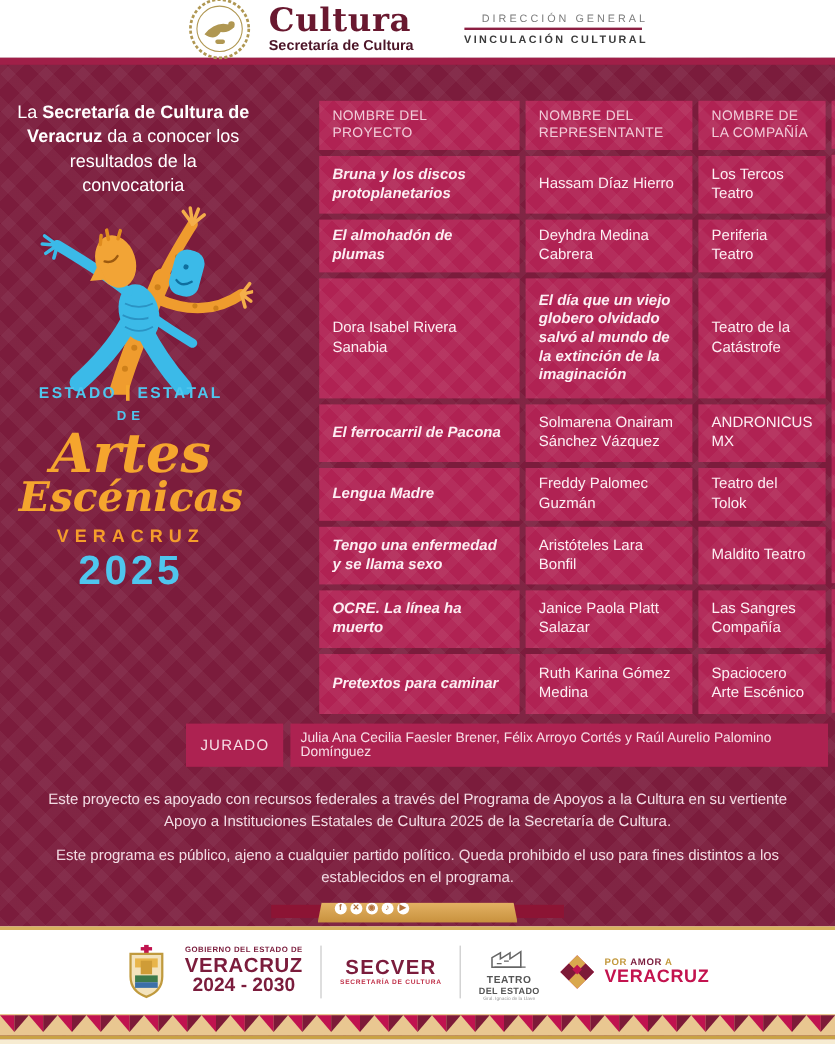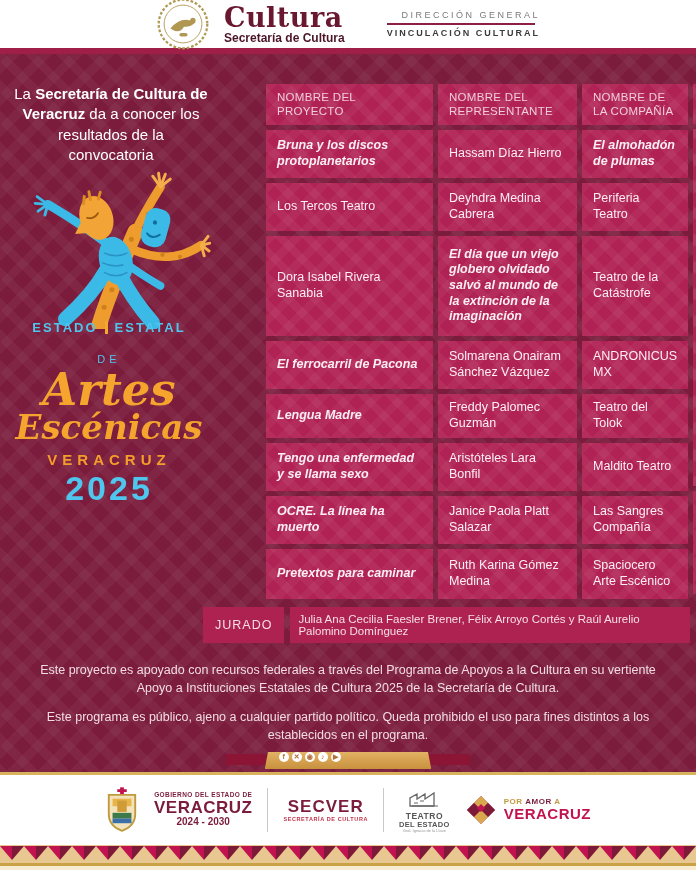--- a/index.html
+++ b/index.html
@@ -25,21 +25,21 @@
 
   
   .board { display:flex; padding:30px 6px 0 0; }
   .left { width:218px; flex:0 0 218px; }
   .intro { padding:0 10px 0 14px; text-align:center; color:#ffffff; font-size:15px; line-height:1.35; }
   .intro b { font-weight:bold; }
   .dancers { display:block; margin:6px auto 0; }
   .fest-logo { text-align:center; margin-top:-8px; line-height:1; }
   .fl-row1 { color:#4fc6ee; font-weight:bold; font-size:13px; letter-spacing:2px; display:flex; align-items:center; justify-content:center; }
   .fl-bar { display:inline-block; width:3px; height:13px; background:#f5a82e; margin:0 7px; }
-  .fl-de { color:#4fc6ee; font-weight:normal; font-size:11px; letter-spacing:4px; margin-top:20px; }
+  .fl-de { color:#4fc6ee; font-weight:bold; font-size:11px; letter-spacing:4px; margin-top:8px; }
   .fl-artes { font-family:"DejaVu Serif", serif; font-style:italic; font-weight:bold; font-size:45px; color:#f5a52e; margin-top:2px; }
   .fl-esc { font-family:"DejaVu Serif", serif; font-style:italic; font-weight:bold; font-size:34px; color:#f5a52e; margin-top:-2px; }
   .fl-ver { color:#f59d2b; font-weight:bold; font-size:15px; letter-spacing:5px; margin-top:8px; }
   .fl-year { color:#4fc6ee; font-weight:bold; font-size:34px; letter-spacing:3px; margin-top:4px; }
 
   
   .tablewrap { flex:1; display:flex; gap:5px;padding-left:48px; }
   .grid { flex:1; display:grid; grid-template-columns:167px 139px 1fr; gap:5px; align-content:start; }
   .cell { background-color:#b02253;
     background-image:
@@ -56,21 +56,21 @@
       repeating-linear-gradient(45deg, rgba(255,255,255,.05) 0 8px, transparent 8px 19px),
       repeating-linear-gradient(135deg, rgba(255,255,255,.045) 0 8px, transparent 8px 19px);
     display:flex; justify-content:center; }
   .cat.spacer { height:40px; flex:none; }
   .cat.teatro { height:357px; flex:none; padding-top:10px; }
   .cat.danza { height:103px; flex:none; align-items:center; }
   .cat span { writing-mode:vertical-rl; color:#eec6d4; font-size:11.5px; letter-spacing:2px; }
 
   
   .jurado { display:flex; gap:6px; margin:8px 6px 0 155px; }
-  .jlabel { background:#ad2251; color:#f7dde6; font-size:12.5px; letter-spacing:1px; padding:7px 12px; display:flex; align-items:center;margin-left:48px; }
+  .jlabel { background:#ad2251; color:#f7dde6; font-size:12.5px; letter-spacing:1px; padding:7px 12px; display:flex; align-items:center; }
   .jnames { flex:1; background:#ad2251; color:#f7dde6; font-size:11.5px; display:flex; align-items:center; justify-content:center; padding:6px 8px; }
 
   
   .legal { margin:18px 40px 16px; text-align:center; color:#f2dce4; font-size:12.5px; line-height:1.45; }
   .legal p + p { margin-top:11px; }
 
   
   .socialwrap { position:absolute; top:752px; left:0; right:0; display:flex; justify-content:center; z-index:2; }
   .ribbon { position:relative; display:flex; align-items:flex-start; gap:6px; height:17px; padding:0 14px;
     background:linear-gradient(#e3b264,#c8913d); clip-path:polygon(2% 0,98% 0,100% 100%,0 100%);flex-direction:column; }
@@ -78,21 +78,21 @@
   .sicons { display:flex; gap:3px; }
   .sicon { width:10px; height:10px; border-radius:50%; background:#fff; color:#b3703a; font-size:7px; line-height:10px; text-align:center; font-weight:bold; }
   .surl { color:#fff; font-size:8px; font-weight:bold; letter-spacing:1px; }
 
   
   .whiteband { position:absolute; top:772px; left:0; right:0; height:73px; background:#ffffff; border-top:3px solid #d8b25f;
     display:flex; align-items:center; justify-content:center; gap:15px; z-index:2; }
   .gov-text { text-align:center; line-height:1.05; color:#7b1c3c; }
   .gov-text .g1 { font-size:6.5px; font-weight:bold; letter-spacing:.4px; }
   .gov-text .g2 { font-size:17px; font-weight:900; letter-spacing:.5px; }
-  .gov-text .g3 { font-size:10px; font-weight:bold; }
+  .gov-text .g3 { font-size:16px; font-weight:bold; }
   .vdiv { width:1px; height:44px; background:#c9c9c9; }
   .secver { text-align:center; line-height:1.1; }
   .secver .s1 { font-size:17px; font-weight:900; color:#7b1c3c; letter-spacing:1px; }
   .secver .s2 { font-size:5.5px; font-weight:bold; color:#c03048; letter-spacing:.6px; }
   .teatro-block { text-align:center; line-height:1.1; color:#555; }
   .teatro-block .t1 { font-size:8.5px; font-weight:bold; letter-spacing:.5px; }
   .teatro-block .t2 { font-size:7.5px; font-weight:bold; letter-spacing:.3px; }
   .teatro-block .t3 { font-size:4px; color:#999; }
   .amor-block { display:flex; align-items:center; gap:7px; }
   .amor-text { line-height:1.05; }
@@ -205,22 +205,22 @@
       </div>
     </aside>
 
     <section class="tablewrap">
       <div class="grid">
           <div class="cell hcell">NOMBRE DEL PROYECTO</div>
           <div class="cell hcell">NOMBRE DEL REPRESENTANTE</div>
           <div class="cell hcell">NOMBRE DE LA COMPAÑÍA</div>
           <div class="cell project rh1">Bruna y los discos protoplanetarios</div>
           <div class="cell rh1">Hassam Díaz Hierro</div>
+          <div class="cell rh1">Los Tercos Teatro</div>
           <div class="cell project rh2">El almohadón de plumas</div>
-          <div class="cell rh1">Los Tercos Teatro</div>
           <div class="cell rh2">Deyhdra Medina Cabrera</div>
           <div class="cell rh2">Periferia Teatro</div>
           <div class="cell rh3">Dora Isabel Rivera Sanabia</div>
           <div class="cell project rh3">El día que un viejo globero olvidado salvó al mundo de la extinción de la imaginación</div>
           <div class="cell rh3">Teatro de la Catástrofe</div>
           <div class="cell project rh4">El ferrocarril de Pacona</div>
           <div class="cell rh4">Solmarena Onairam Sánchez Vázquez</div>
           <div class="cell rh4">ANDRONICUS MX</div>
           <div class="cell project rh5">Lengua Madre</div>
           <div class="cell rh5">Freddy Palomec Guzmán</div>

